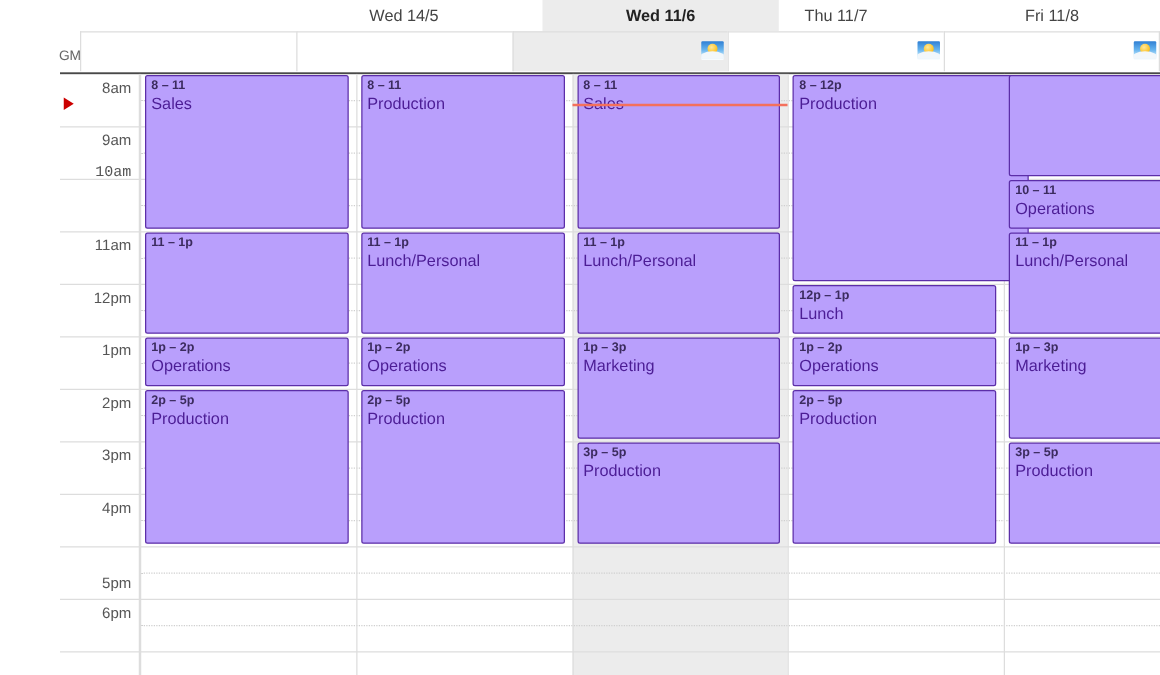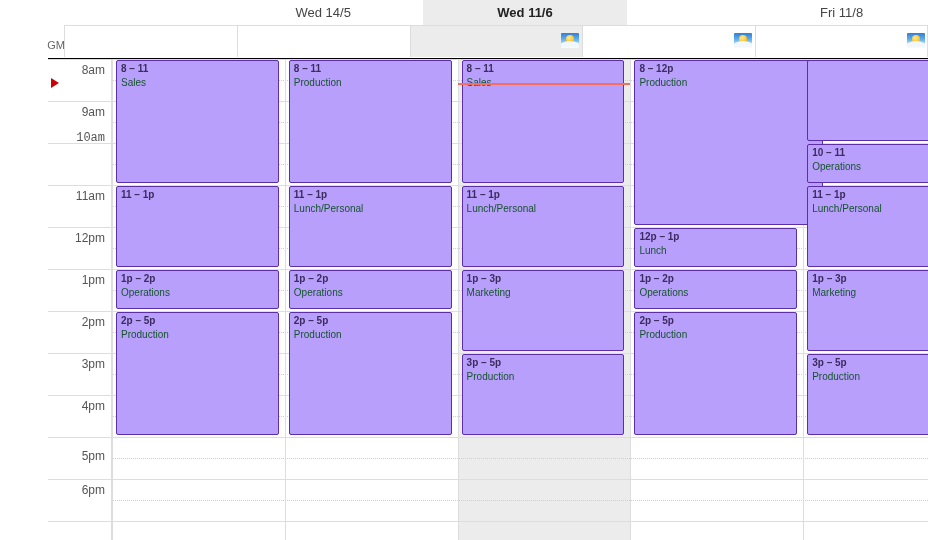--- a/index.html
+++ b/index.html
@@ -204,22 +204,22 @@
   .event .ev-time {
     display: block;
     font-size: 10px;
     font-weight: bold;
     color: #3b2b5e;
     line-height: 12px;
     white-space: nowrap;
   }
   .event .ev-title {
     display: block;
-    font-size: 10px;
-    color: #14532d;
+    font-size: 13px;
+    color: #4c1d95;
     line-height: 15px;
     white-space: nowrap;
     overflow: hidden;
     text-overflow: ellipsis;
   }
 
   
   .now-line {
     position: absolute;
     height: 0;
@@ -237,21 +237,22 @@
   }
 </style>
 </head>
 <body>
 
 <div id="app">
 
   <div class="day-header-row">
     <div class="gutter-spacer"></div>
       <div class="day-header" style="left: 236.8px; width: 172.8px;"><span class="dh-day">Wed</span> <span class="dh-date">14/5</span></div>
-      <div class="day-header today" style="left: 423px; width: 204px;"><span class="dh-day">Wed</span> <span class="dh-date">11/6</span></div>
+      <div class="day-header today" style="left: 434px; width: 189px;"><span class="dh-day">Wed</span> <span class="dh-date">11/6</span></div>
+      <div class="day-header" style="left: 582.4px; width: 172.8px;"><span class="dh-day">Thu</span> <span class="dh-date">11/7</span></div>
       <div class="day-header" style="left: 755.2px; width: 172.8px;"><span class="dh-day">Fri</span> <span class="dh-date">11/8</span></div>
     </div>
 
   <div class="tz-label">GMT-07</div>
 
   <div class="allday-band">
       <div class="allday-cell" style="left: 64px; width: 172.8px;"></div>
       <div class="allday-cell" style="left: 236.8px; width: 172.8px;"></div>
       <div class="allday-cell today" style="left: 409.6px; width: 172.8px;"></div>
       <div class="weather-icon" style="left: 561.4px;"></div>
@@ -267,21 +268,21 @@
       <div class="time-gutter" id="time-gutter" style="height: 504px;">
           <div class="hour-label" style="top: 5px;">8am</div>
           <div class="hour-label" style="top: 47px;">9am</div>
           <div class="hour-label" style="top: 73px; font-family: Liberation Mono, monospace;">10am</div>
           <div class="hour-label" style="top: 131px;">11am</div>
           <div class="hour-label" style="top: 173px;">12pm</div>
           <div class="hour-label" style="top: 215px;">1pm</div>
           <div class="hour-label" style="top: 257px;">2pm</div>
           <div class="hour-label" style="top: 299px;">3pm</div>
           <div class="hour-label" style="top: 341px;">4pm</div>
-          <div class="hour-label" style="top: 391px; padding-left: 23px;">5pm</div>
+          <div class="hour-label" style="top: 401px; padding-left: 23px;">5pm</div>
           <div class="hour-label" style="top: 425px;">6pm</div>
         </div>
     <div class="hour-line" style="top: 0px;"></div>
         <div class="half-line" style="top: 21px;"></div>
         <div class="hour-line" style="top: 42px;"></div>
         <div class="half-line" style="top: 63px;"></div>
         <div class="hour-line" style="top: 84px;"></div>
         <div class="half-line" style="top: 105px;"></div>
         <div class="hour-line" style="top: 126px;"></div>
         <div class="half-line" style="top: 147px;"></div>

